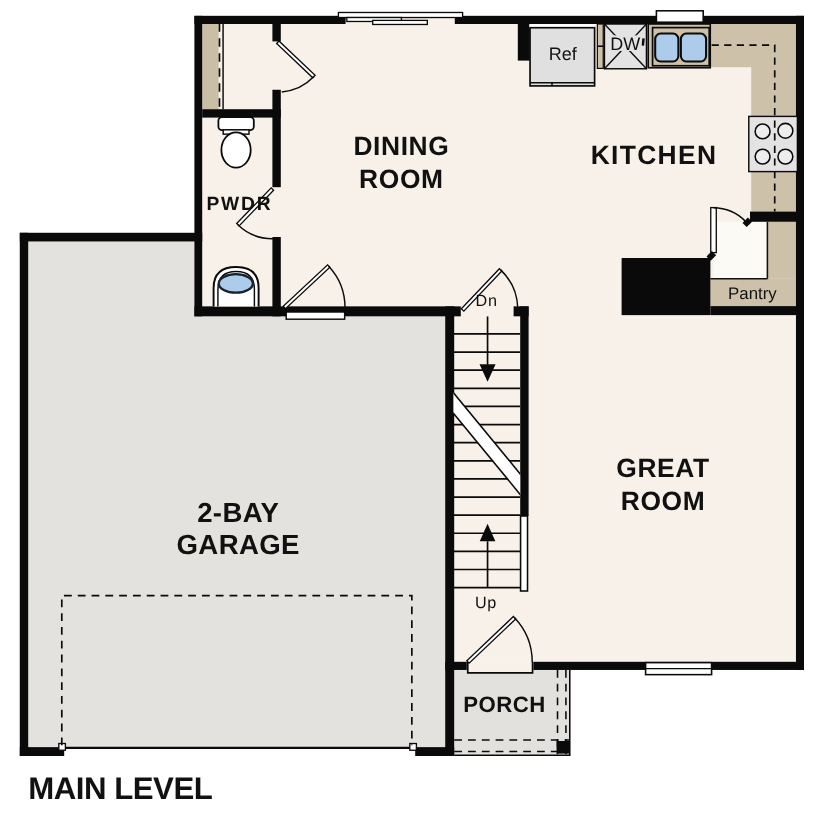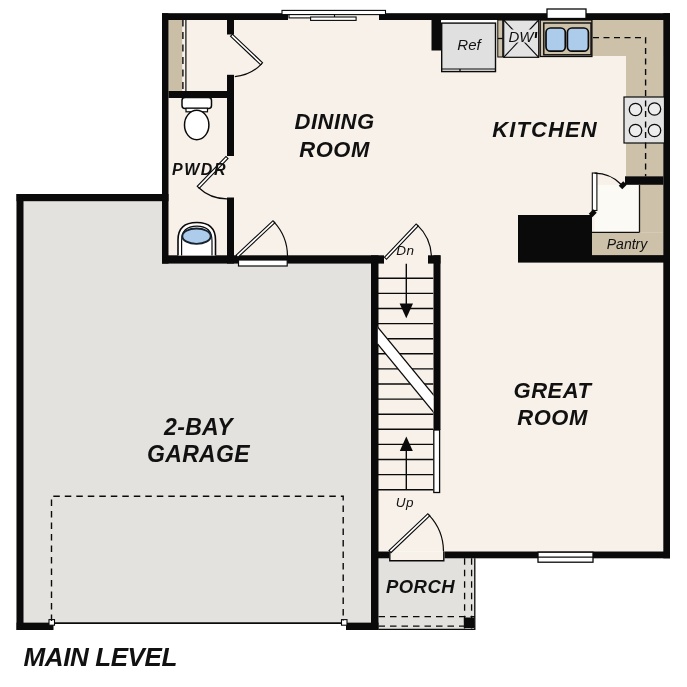--- a/index.html
+++ b/index.html
@@ -2,21 +2,21 @@
 <html><head>
 <meta charset="utf-8">
 <style>
 html,body{margin:0;padding:0;background:#fff;}
 svg{display:block;}
 text{font-family:"Liberation Sans",sans-serif;fill:#111;}
 .room{font-size:22px;font-weight:bold;letter-spacing:0.5px;}
 </style>
 </head>
 <body>
-<div style="will-change:transform;transform:translateZ(0);width:687px;height:687px;font-style:italic;">
+<div style="will-change:transform;transform:translateZ(0);width:687px;height:687px;">
 <svg width="687" height="687" viewBox="0 0 687 687" xmlns="http://www.w3.org/2000/svg">
 
 <rect x="0" y="0" width="687" height="687" fill="#ffffff"></rect>
 
 <rect x="165" y="13" width="498.3" height="250.6" fill="#F8F1E9"></rect>
 
 <rect x="375" y="255.3" width="288.3" height="296.2" fill="#F8F1E9"></rect>
 
 <polygon points="16.5,194 162,194 162,263.6 371,263.6 371,622.6 16.5,622.6" fill="#E4E2DE"></polygon>
 

